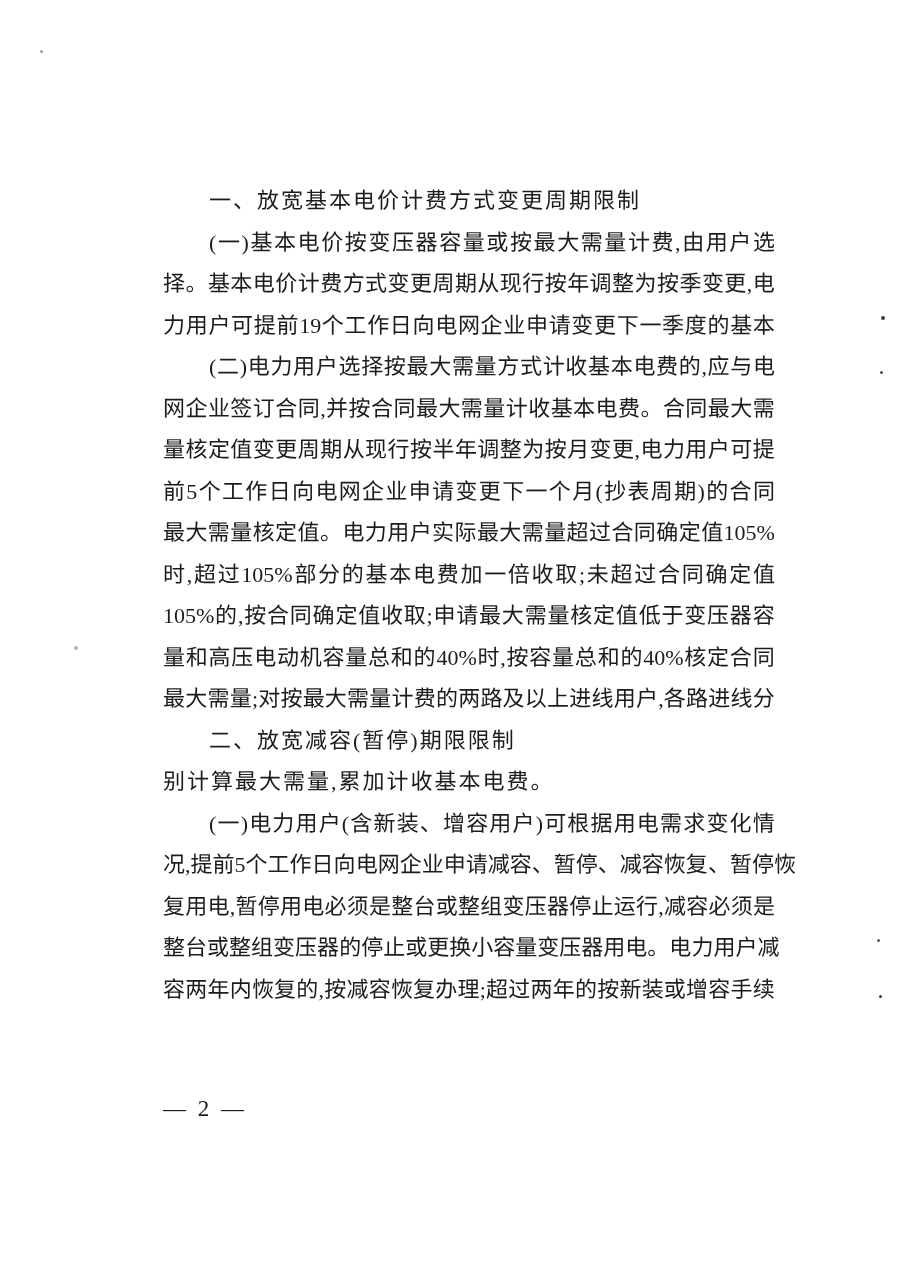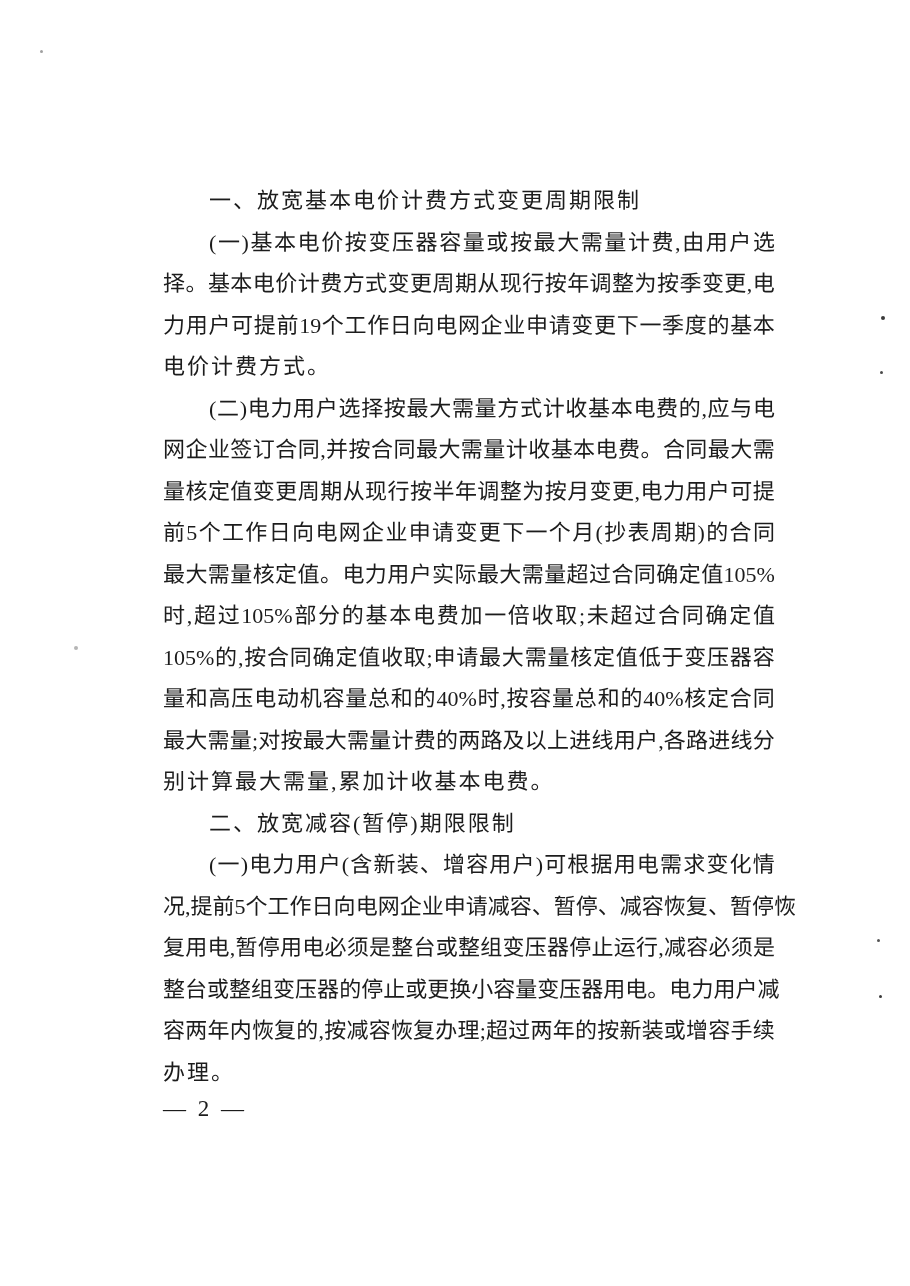--- a/index.html
+++ b/index.html
@@ -142,21 +142,20 @@
         <span>变</span>
         <span>更</span>
         <span>下</span>
         <span>一</span>
         <span>季</span>
         <span>度</span>
         <span>的</span>
         <span>基</span>
         <span>本</span>
       </div>
-      <div class="line plain">电价计费方式。</div>
       <div class="line justify indent">
         <span>(</span>
         <span>二</span>
         <span>)</span>
         <span>电</span>
         <span>力</span>
         <span>用</span>
         <span>户</span>
         <span>选</span>
         <span>择</span>
@@ -406,22 +405,22 @@
         <span>线</span>
         <span>用</span>
         <span>户</span>
         <span>,</span>
         <span>各</span>
         <span>路</span>
         <span>进</span>
         <span>线</span>
         <span>分</span>
       </div>
+      <div class="line plain indent">二、放宽减容(暂停)期限限制</div>
       <div class="line plain">别计算最大需量,累加计收基本电费。</div>
-      <div class="line plain indent">二、放宽减容(暂停)期限限制</div>
       <div class="line justify indent">
         <span>(</span>
         <span>一</span>
         <span>)</span>
         <span>电</span>
         <span>力</span>
         <span>用</span>
         <span>户</span>
         <span>(</span>
         <span>含</span>
@@ -561,21 +560,20 @@
         <span>的</span>
         <span>按</span>
         <span>新</span>
         <span>装</span>
         <span>或</span>
         <span>增</span>
         <span>容</span>
         <span>手</span>
         <span>续</span>
       </div>
-      <div class="line plain">办理。</div>
     </div>
   <div class="page-number">— 2 —</div>
 <div class="speck" style="left: 40px; top: 50px; width: 3px; height: 3px; background: rgb(160, 160, 160);"></div>
     <div class="speck" style="left: 74px; top: 646px; width: 4px; height: 4px; background: rgb(181, 181, 181);"></div>
     <div class="speck" style="left: 881px; top: 316px; width: 4px; height: 4px; background: rgb(58, 58, 58);"></div>
     <div class="speck" style="left: 880px; top: 371px; width: 3px; height: 3px; background: rgb(74, 74, 74);"></div>
     <div class="speck" style="left: 877px; top: 939px; width: 3px; height: 3px; background: rgb(85, 85, 85);"></div>
     <div class="speck" style="left: 879px; top: 995px; width: 3px; height: 3px; background: rgb(58, 58, 58);"></div>
   </div>
 

